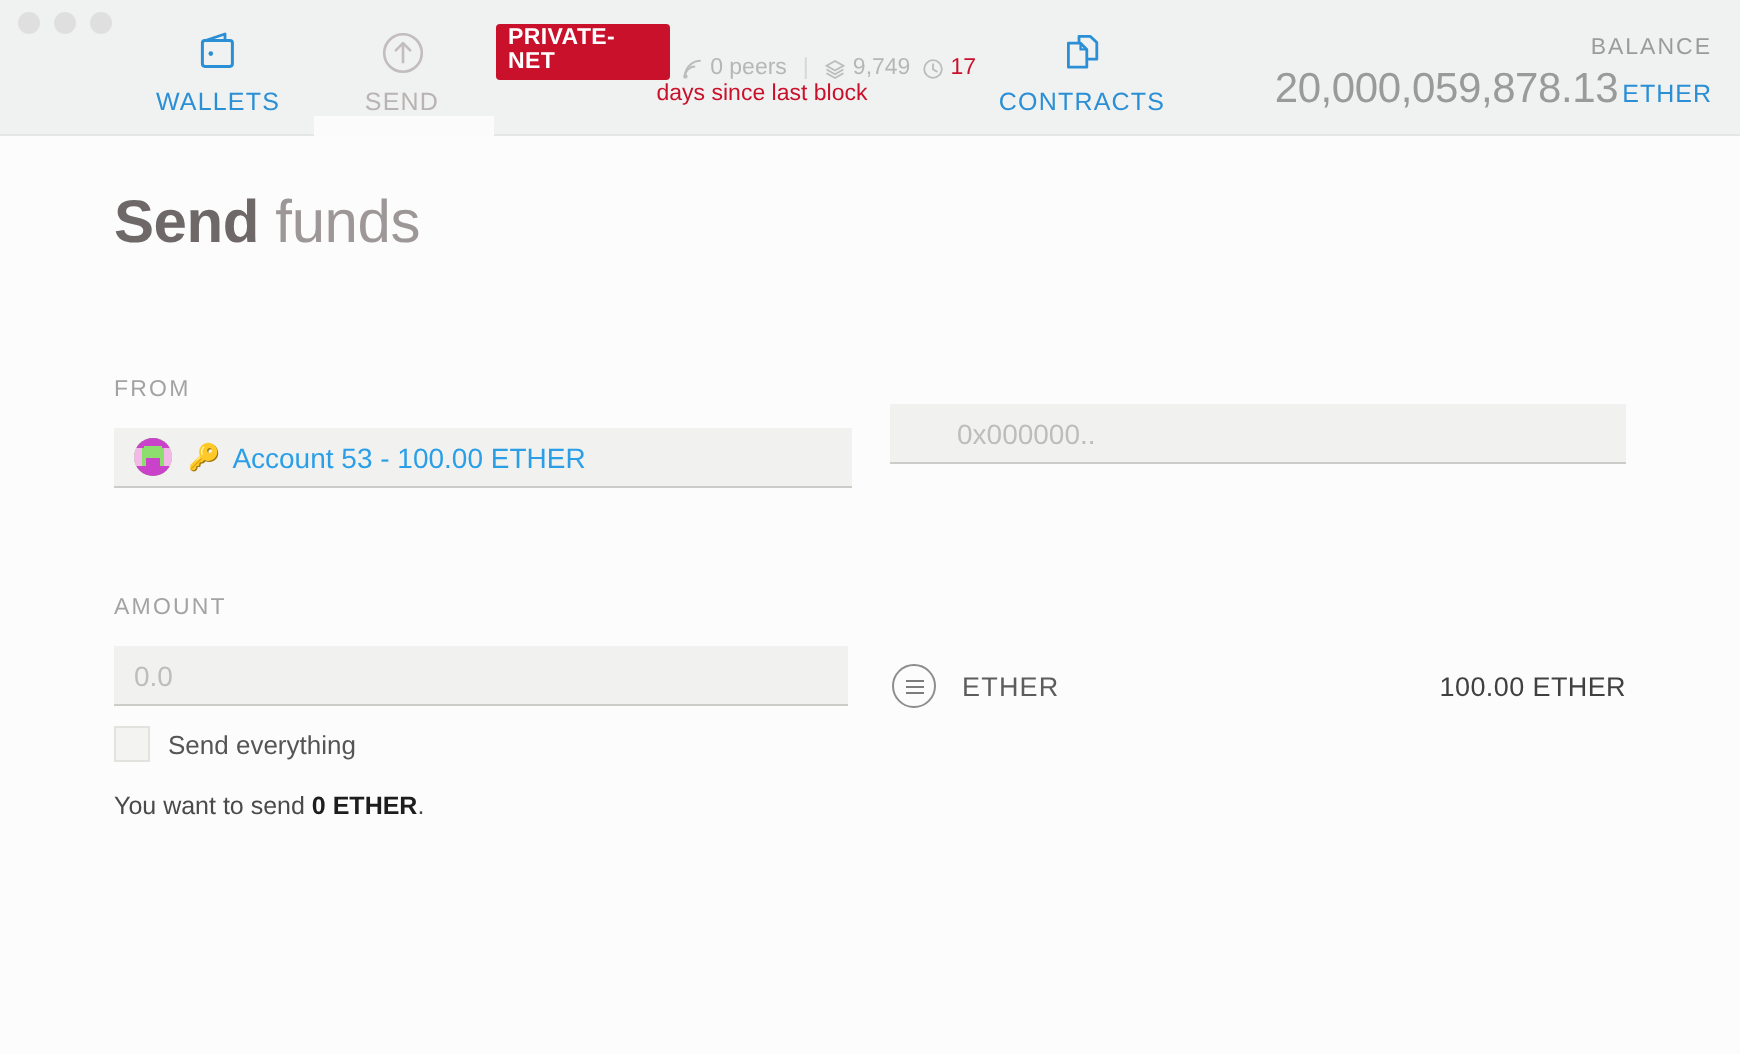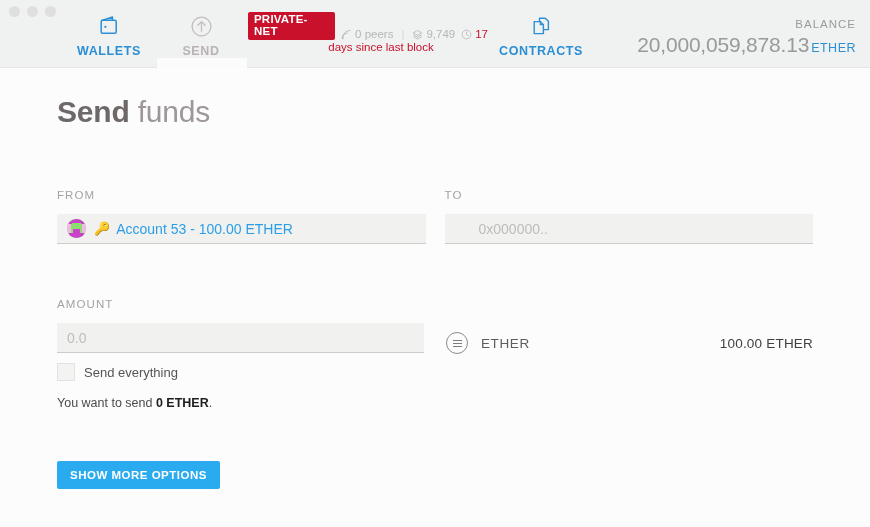--- a/index.html
+++ b/index.html
@@ -63,21 +63,21 @@
   .tab .tab-icon {
     height: 26px;
     display: flex;
     align-items: center;
     justify-content: center;
   }
   .tab .tab-label {
     margin-top: 5px;
     font-size: 12.5px;
     letter-spacing: 0.6px;
-    font-weight: 700;
+    font-weight: 400;
   }
   .tab-wallets { left: 57px; }
   .tab-wallets .tab-label { color: #2a8fd4; }
   .tab-send { left: 149px; }
   .tab-send .tab-label { color: #b9b3b3; }
   .tab-contracts { left: 489px; }
   .tab-contracts .tab-label { color: #2a8fd4; }
 
   .tab-active-bg {
     position: absolute;
@@ -437,21 +437,20 @@
               <i class="ic4"></i>
               <i class="ic5"></i>
               <i class="ic6"></i>
           </span>
           <span class="key-icon">🔑</span>
           <span class="account-text">Account 53 - 100.00 ETHER</span>
         </div>
       </div>
 
       <div class="col">
-        <div class="field-label">TO</div>
         <div class="input-box to-box">
           <span class="input-placeholder">0x000000..</span>
         </div>
       </div>
     </div>
 
     <div class="amount-section">
 
       <div class="amount-col">
         <div class="field-label">AMOUNT</div>
@@ -475,15 +474,14 @@
             <span></span>
               <span class="mid"></span>
               <span></span>
           </span>
           <span class="currency-name">ETHER</span>
           <span class="currency-amount">100.00 ETHER</span>
         </div>
       </div>
     </div>
 
-    <button class="btn-primary">SHOW MORE OPTIONS</button>
   </div>
 </div>
 
 </body></html>

